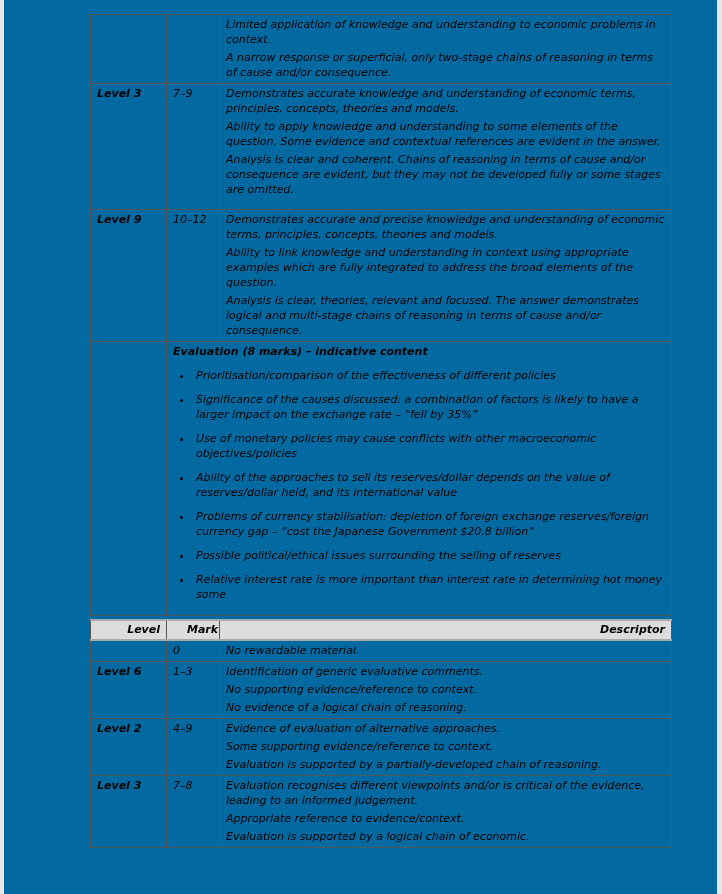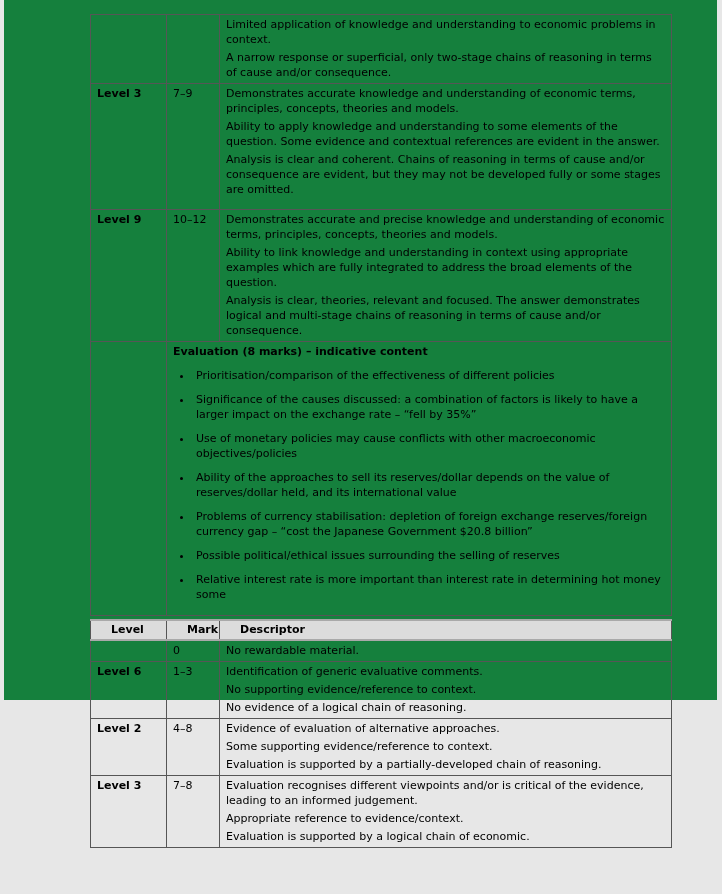--- a/index.html
+++ b/index.html
@@ -8,22 +8,23 @@
     width: 722px; height: 894px;
     background: #e7e7e7;
     position: relative;
     font-family: "DejaVu Sans", "Liberation Sans", sans-serif;
     font-size: 11px;
     line-height: 15px;
     color: #000;
   }
   .paper {
     position: absolute; left: 4px; top: 0;
-    width: 713px; height: 700px;
-    background: #15803d;
+    width: 713px; height: 894px;
+    background: #0369a1;
+    font-style: italic;
   }
   .doc {
     position: absolute; left: 86px; top: 14px;
     width: 581px;
   }
   table.mtable {
     border-collapse: collapse;
     table-layout: fixed;
     width: 581px;
   }
@@ -38,21 +39,21 @@
   .lvl { font-weight: bold; }
   .para { margin: 0; }
   .para + .para { margin-top: 3px; }
   .eval-cell { padding: 9px 8px 6px 6px; }
   .eval-h { font-weight: bold; margin: 0 0 5px 0; }
   ul.ev { margin: 0; padding: 0 0 0 20px; list-style: disc; }
   ul.ev li { margin-top: 9px; padding-left: 3px; }
   table.t2 { margin-top: 3px; }
   .t2 th {
     background: #dcdcdc;
-    text-align: left;
+    text-align: right;
     font-weight: bold;
     height: 18px;
     padding-top: 1px; padding-bottom: 2px;
     border-top: 2px solid #a9a9a9;
     border-bottom: 2px solid #a9a9a9;
     padding-left: 20px;
   }
   .h64  { height: 64px; }
   .h126 { height: 126px; }
   .h130 { height: 130px; }
@@ -141,21 +142,21 @@
         <td class="lvl">Level 6</td>
         <td>1–3</td>
         <td>
           <div class="para">Identification of generic evaluative comments.</div>
           <div class="para">No supporting evidence/reference to context.</div>
           <div class="para">No evidence of a logical chain of reasoning.</div>
         </td>
       </tr>
       <tr class="h50">
         <td class="lvl">Level 2</td>
-        <td>4–8</td>
+        <td>4–9</td>
         <td>
           <div class="para">Evidence of evaluation of alternative approaches.</div>
           <div class="para">Some supporting evidence/reference to context.</div>
           <div class="para">Evaluation is supported by a partially-developed chain of reasoning.</div>
         </td>
       </tr>
       <tr class="h64b">
         <td class="lvl">Level 3</td>
         <td>7–8</td>
         <td>

